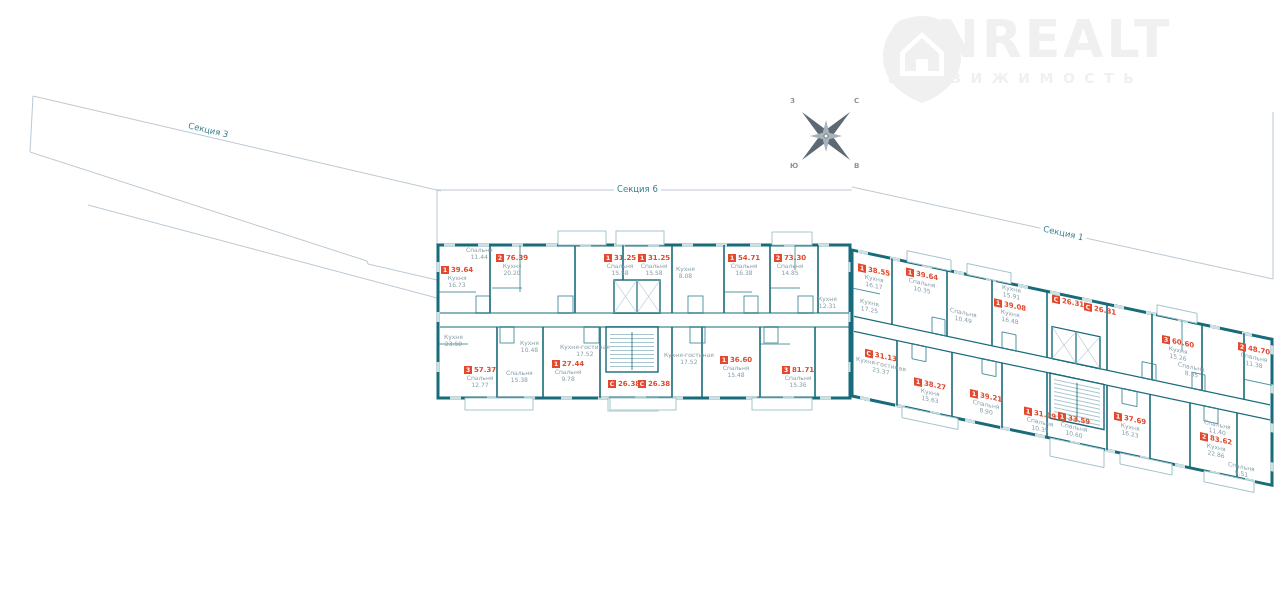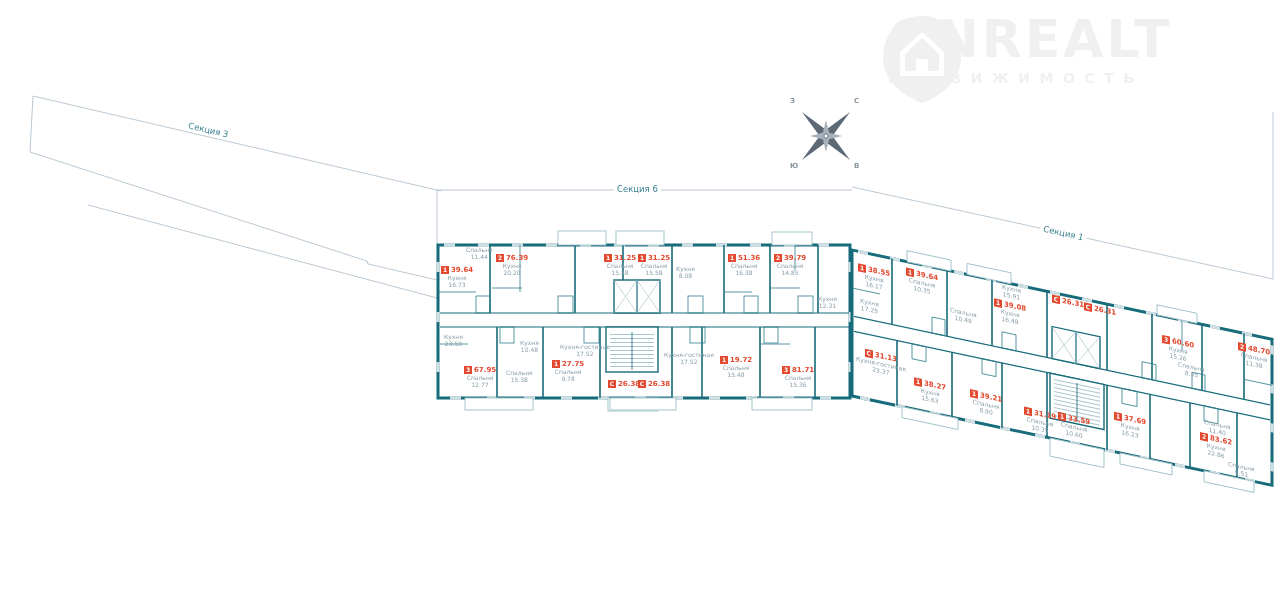--- a/index.html
+++ b/index.html
@@ -256,65 +256,65 @@
       <div class="row1">
           <span class="num">1</span>
           <span class="area">31.25</span>
         </div>
       <div class="rm">Спальня</div>
         <div class="rm">15.58</div>
     </div>
     <div class="badge" style="left:728px;top:254px">
       <div class="row1">
           <span class="num">1</span>
-          <span class="area">51.36</span>
+          <span class="area">54.71</span>
         </div>
       <div class="rm">Спальня</div>
         <div class="rm">16.38</div>
     </div>
     <div class="badge" style="left:774px;top:254px">
       <div class="row1">
           <span class="num">2</span>
-          <span class="area">39.79</span>
+          <span class="area">73.30</span>
         </div>
       <div class="rm">Спальня</div>
         <div class="rm">14.85</div>
     </div>
     <div class="badge" style="left:464px;top:366px">
       <div class="row1">
           <span class="num">3</span>
-          <span class="area">67.95</span>
+          <span class="area">57.37</span>
         </div>
       <div class="rm">Спальня</div>
         <div class="rm">12.77</div>
     </div>
     <div class="badge" style="left:552px;top:360px">
       <div class="row1">
           <span class="num">1</span>
-          <span class="area">27.75</span>
+          <span class="area">27.44</span>
         </div>
       <div class="rm">Спальня</div>
         <div class="rm">9.78</div>
     </div>
     <div class="badge" style="left:608px;top:380px">
       <div class="row1">
           <span class="num">С</span>
           <span class="area">26.38</span>
         </div>
     </div>
     <div class="badge" style="left:638px;top:380px">
       <div class="row1">
           <span class="num">С</span>
           <span class="area">26.38</span>
         </div>
     </div>
     <div class="badge" style="left:720px;top:356px">
       <div class="row1">
           <span class="num">1</span>
-          <span class="area">19.72</span>
+          <span class="area">36.60</span>
         </div>
       <div class="rm">Спальня</div>
         <div class="rm">15.48</div>
     </div>
     <div class="badge" style="left:782px;top:366px">
       <div class="row1">
           <span class="num">3</span>
           <span class="area">81.71</span>
         </div>
       <div class="rm">Спальня</div>

